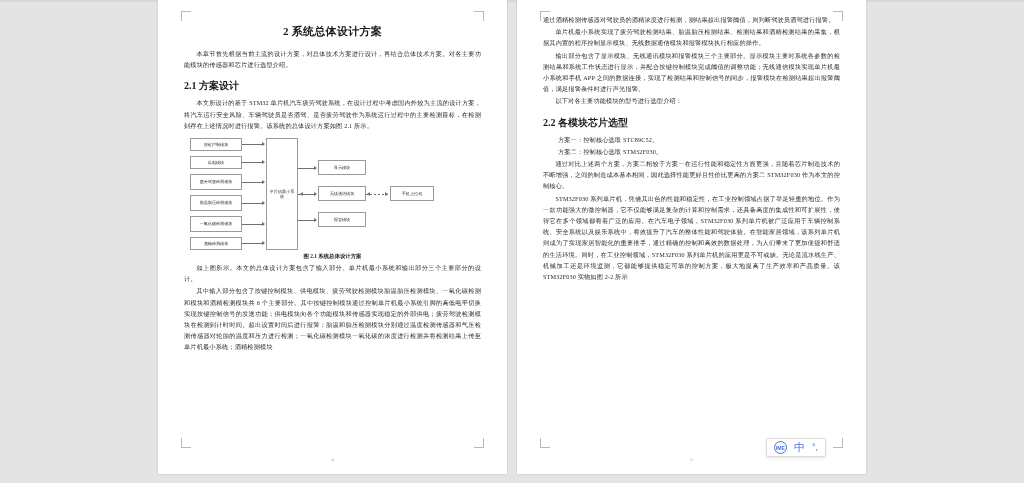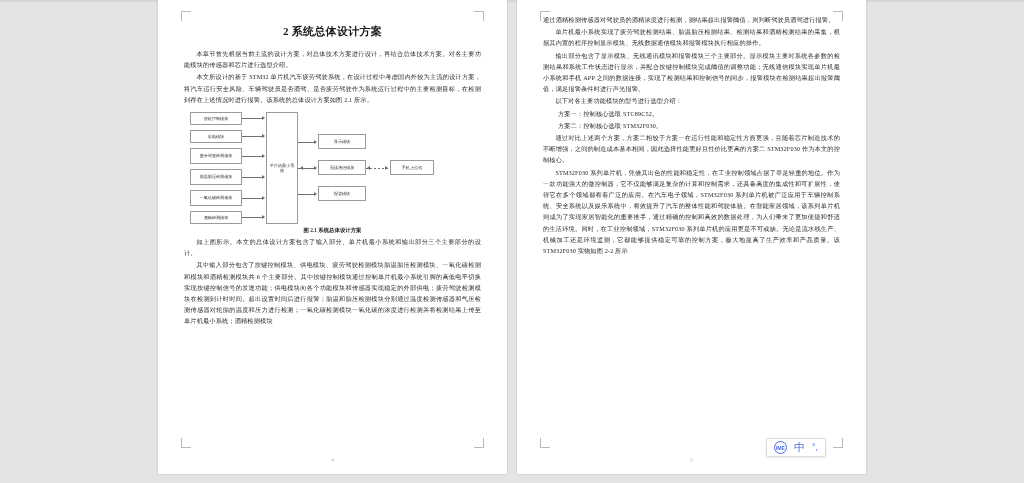--- a/index.html
+++ b/index.html
@@ -195,20 +195,21 @@
 
     <div class="page">
       <div class="crop tl"></div>
       <div class="crop tr"></div>
       <div class="crop bl"></div>
       <div class="crop br"></div>
 
       <div class="page-inner">
         <div class="doc-h1">2 系统总体设计方案</div>
         <p class="para">本章节首先根据当前主流的设计方案，对总体技术方案进行设计，再结合总体技术方案。对各主要功能模块的传感器和芯片进行选型介绍。</p>
+        <div class="doc-h2">2.1 方案设计</div>
         <p class="para">本文所设计的基于 STM32 单片机汽车疲劳驾驶系统，在设计过程中考虑国内外较为主流的设计方案，将汽车运行安全风险、车辆驾驶员是否酒驾、是否疲劳驾驶作为系统运行过程中的主要检测目标，在检测到存在上述情况时进行报警。该系统的总体设计方案如图 2.1 所示。</p>
 
         <div class="fig-wrap">
           <div class="figure">
 
             <div class="bx" style="left:6px; top:0px; width:52px; height:13px;">按键控制模块</div>
             <div class="bx" style="left:6px; top:18px; width:52px; height:13px;">供电模块</div>
             <div class="bx" style="left:6px; top:36px; width:52px; height:16px;">疲劳驾驶检测模块</div>
             <div class="bx" style="left:6px; top:57px; width:52px; height:16px;">胎温胎压检测模块</div>
             <div class="bx" style="left:6px; top:78px; width:52px; height:16px;">一氧化碳检测模块</div>
@@ -259,20 +260,21 @@
       <div class="crop tl"></div>
       <div class="crop tr"></div>
       <div class="crop bl"></div>
       <div class="crop br"></div>
 
       <div class="page-inner">
         <p class="para noindent">通过酒精检测传感器对驾驶员的酒精浓度进行检测，测结果超出报警阈值，则判断驾驶员酒驾进行报警。</p>
         <p class="para">单片机最小系统实现了疲劳驾驶检测结果、胎温胎压检测结果、检测结果和酒精检测结果的采集，根据其内置的程序控制显示模块、无线数据通信模块和报警模块执行相应的操作。</p>
         <p class="para">输出部分包含了显示模块、无线通讯模块和报警模块三个主要部分。显示模块主要对系统各参数的检测结果和系统工作状态进行显示，并配合按键控制模块完成阈值的调整功能；无线通信模块实现单片机最小系统和手机 APP 之间的数据连接，实现了检测结果和控制信号的同步，报警模块在检测结果超出报警阈值，满足报警条件时进行声光报警。</p>
         <p class="para">以下对各主要功能模块的型号进行选型介绍：</p>
+        <div class="doc-h2">2.2 各模块芯片选型</div>
         <p class="para sub">方案一：控制核心选取 STC89C52。</p>
         <p class="para sub">方案二：控制核心选取 STM32F030。</p>
         <p class="para">通过对比上述两个方案，方案二相较于方案一在运行性能和稳定性方面更强，且随着芯片制造技术的不断增强，之间的制造成本基本相同，因此选择性能更好且性价比更高的方案二 STM32F030 作为本文的控制核心。</p>
         <p class="para">STM32F030 系列单片机，凭借其出色的性能和稳定性，在工业控制领域占据了举足轻重的地位。作为一款功能强大的微控制器，它不仅能够满足复杂的计算和控制需求，还具备高度的集成性和可扩展性，使得它在多个领域都有着广泛的应用。在汽车电子领域，STM32F030 系列单片机被广泛应用于车辆控制系统、安全系统以及娱乐系统中，有效提升了汽车的整体性能和驾驶体验。在智能家居领域，该系列单片机则成为了实现家居智能化的重要推手，通过精确的控制和高效的数据处理，为人们带来了更加便捷和舒适的生活环境。同时，在工业控制领域，STM32F030 系列单片机的应用更是不可或缺。无论是流水线生产、机械加工还是环境监测，它都能够提供稳定可靠的控制方案，极大地提高了生产效率和产品质量。该 STM32F030 实物如图 2-2 所示</p>
       </div>
       <div class="page-num">5</div>
     </div>
   </div>
 
   <div class="ime-bar">

